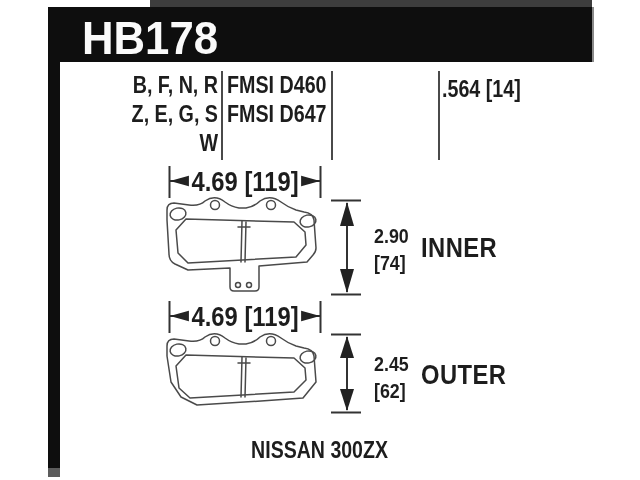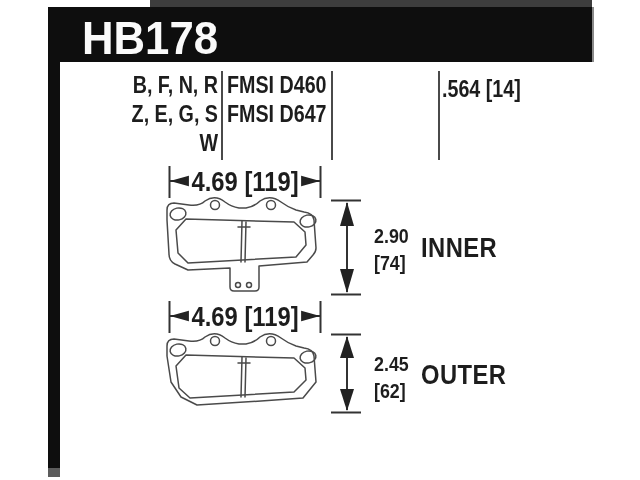--- a/index.html
+++ b/index.html
@@ -131,14 +131,15 @@
   <svg class="dim-svg" style="left:331px;top:333px" width="32" height="81" viewBox="0 0 32 81">
     <line x1="0" y1="1.5" x2="30" y2="1.5"></line>
     <line x1="0" y1="79.5" x2="30" y2="79.5"></line>
     <line x1="16" y1="4" x2="16" y2="77"></line>
     <polygon points="16,3 9,25 23,25"></polygon>
     <polygon points="16,78 9,56 23,56"></polygon>
   </svg>
   <div class="side-dims outer-dims"><div>2.45</div><div>[62]</div></div>
   <div class="pad-label outer-label">OUTER</div>
 
+  <div class="vehicle"><span>NISSAN 300ZX</span></div>
 
 </div>
 
 </body></html>

